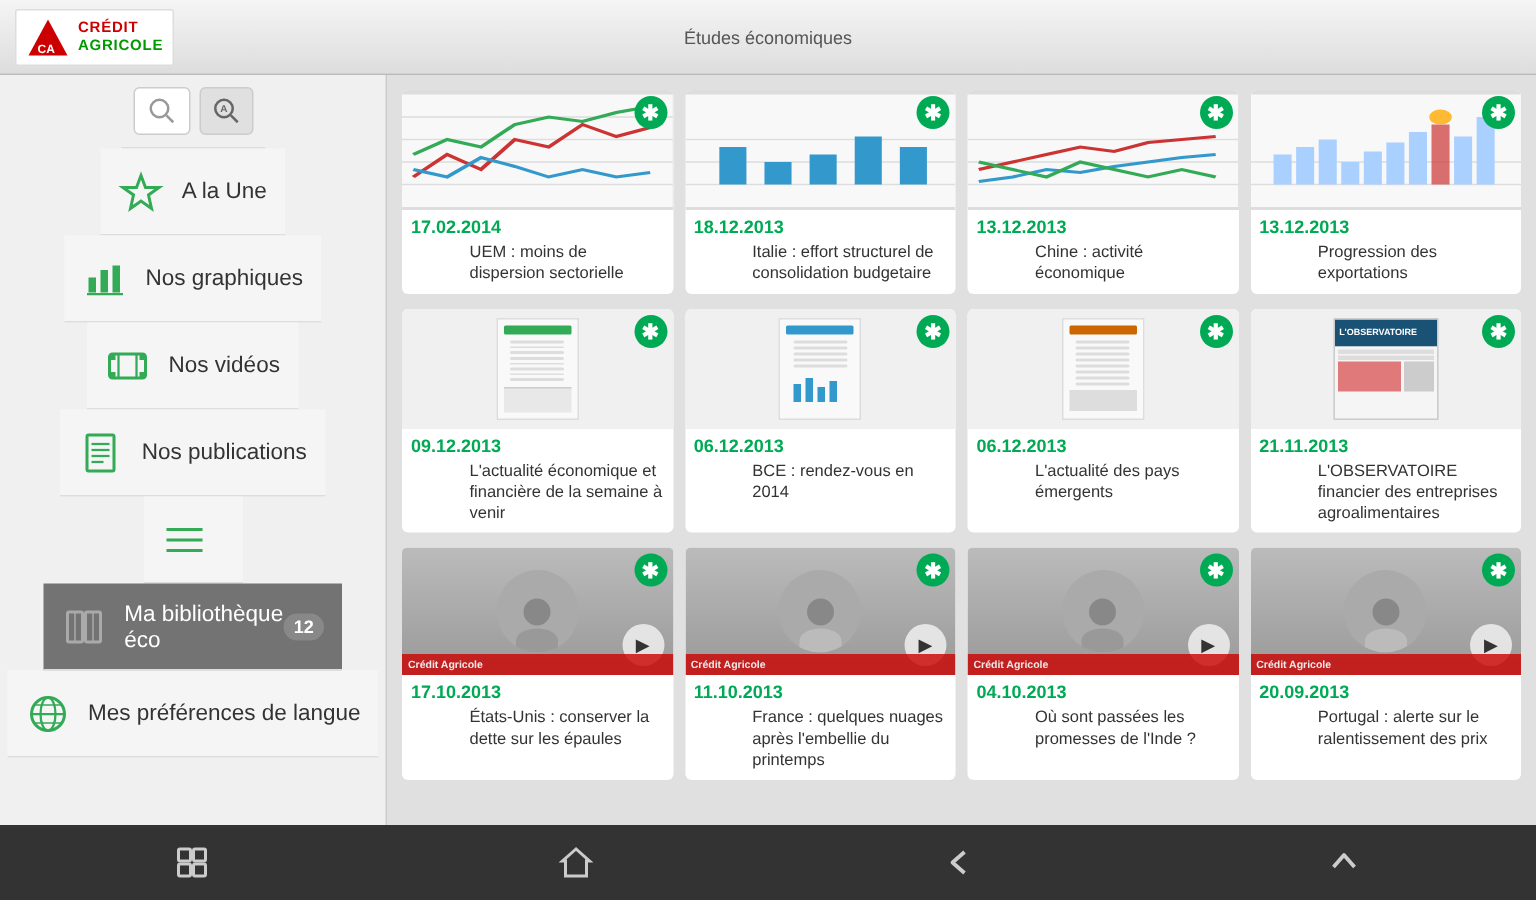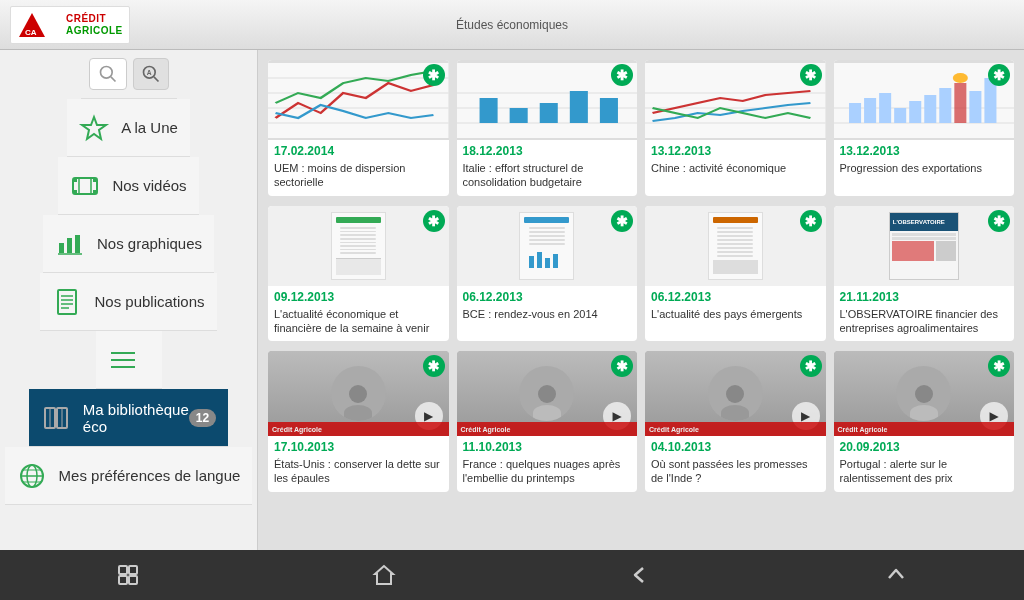--- a/index.html
+++ b/index.html
@@ -69,21 +69,21 @@
 
     .nav-item {
       display: flex;
       align-items: center;
       padding: 0 12px;
       height: 58px;
       border-bottom: 1px solid #ddd;
       cursor: pointer;
       background: #f5f5f5;
     }
-    .nav-item.active { background: #0c4a6e; }
+    .nav-item.active { background: #737373; }
     .nav-item.active .nav-label { color: #fff; }
     .nav-icon { width: 30px; height: 30px; margin-right: 12px; display: flex; align-items: center; justify-content: center; flex-shrink: 0; }
     .nav-label { font-size: 15px; color: #333; flex: 1; }
     .badge {
       background: #888;
       color: #fff;
       border-radius: 10px;
       font-size: 12px;
       padding: 2px 7px;
       font-weight: bold;
@@ -132,21 +132,21 @@
       border-radius: 50%;
       display: flex; align-items: center; justify-content: center;
       color: #fff;
       font-size: 14px;
       font-weight: bold;
       z-index: 2;
     }
 
     .card-info { padding: 4px 6px 6px; }
     .card-date { color: #00aa55; font-size: 12px; font-weight: bold; margin-bottom: 3px; }
-    .card-title { font-size: 11px; color: #333; line-height: 1.3; }
+    .card-title { font-size: 11px; color: #333; line-height: 1.3; margin-left: 39px; }
 
     
     .thumb-line { stroke-width: 2; fill: none; }
 
     
     .card-thumb-video {
       background: #aaa;
       position: relative;
       display: flex; align-items: center; justify-content: center;
     }
@@ -190,21 +190,21 @@
 </head>
 <body>
 
 <div id="header">
   <div id="logo">
     <div style="display:flex;align-items:center;background:#fff;padding:4px 6px;border:1px solid #ddd;border-radius:2px;">
       <svg width="30" height="28" viewBox="0 0 30 28">
         <polygon points="15,2 2,26 28,26" fill="#cc0000"></polygon>
         <text x="8" y="24" font-size="8" fill="#fff" font-weight="bold">CA</text>
       </svg>
-      <div style="margin-left:19px;line-height:1.2;">
+      <div style="margin-left:5px;line-height:1.2;">
         <div style="font-size:10px;font-weight:bold;color:#cc0000;letter-spacing:0.5px;">CRÉDIT</div>
         <div style="font-size:10px;font-weight:bold;color:#009900;letter-spacing:0.5px;">AGRICOLE</div>
       </div>
     </div>
   </div>
   <span id="header-title">Études économiques</span>
 </div>
 
 <div id="main">
 
@@ -226,47 +226,47 @@
       </div>
     </div>
 
     <div class="nav-item">
       <div class="nav-icon">
         <svg width="26" height="26" viewBox="0 0 26 26">
           <polygon points="13,2 16,10 25,10 18,15 20,24 13,19 6,24 8,15 1,10 10,10" fill="none" stroke="#33aa55" stroke-width="2"></polygon>
         </svg>
       </div>
       <span class="nav-label">A la Une</span>
+    </div>
+
+    <div class="nav-item">
+      <div class="nav-icon">
+        <svg width="26" height="22" viewBox="0 0 26 22">
+          <rect x="2" y="10" width="5" height="10" fill="#33aa55"></rect>
+          <rect x="10" y="5" width="5" height="15" fill="#33aa55"></rect>
+          <rect x="18" y="2" width="5" height="18" fill="#33aa55"></rect>
+          <line x1="1" y1="21" x2="25" y2="21" stroke="#33aa55" stroke-width="1.5"></line>
+        </svg>
+      </div>
+      <span class="nav-label">Nos graphiques</span>
     </div>
 
     <div class="nav-item">
       <div class="nav-icon">
         <svg width="26" height="22" viewBox="0 0 26 22">
           <rect x="1" y="3" width="24" height="16" rx="2" fill="none" stroke="#33aa55" stroke-width="2"></rect>
           <rect x="1" y="3" width="4" height="4" fill="#33aa55"></rect>
           <rect x="21" y="3" width="4" height="4" fill="#33aa55"></rect>
           <rect x="1" y="15" width="4" height="4" fill="#33aa55"></rect>
           <rect x="21" y="15" width="4" height="4" fill="#33aa55"></rect>
           <line x1="7" y1="3" x2="7" y2="19" stroke="#33aa55" stroke-width="1.5"></line>
           <line x1="19" y1="3" x2="19" y2="19" stroke="#33aa55" stroke-width="1.5"></line>
         </svg>
       </div>
       <span class="nav-label">Nos vidéos</span>
-    </div>
-
-    <div class="nav-item">
-      <div class="nav-icon">
-        <svg width="26" height="22" viewBox="0 0 26 22">
-          <rect x="2" y="10" width="5" height="10" fill="#33aa55"></rect>
-          <rect x="10" y="5" width="5" height="15" fill="#33aa55"></rect>
-          <rect x="18" y="2" width="5" height="18" fill="#33aa55"></rect>
-          <line x1="1" y1="21" x2="25" y2="21" stroke="#33aa55" stroke-width="1.5"></line>
-        </svg>
-      </div>
-      <span class="nav-label">Nos graphiques</span>
     </div>
 
     <div class="nav-item">
       <div class="nav-icon">
         <svg width="22" height="26" viewBox="0 0 22 26">
           <rect x="2" y="1" width="18" height="24" rx="1" fill="none" stroke="#33aa55" stroke-width="2"></rect>
           <line x1="5" y1="7" x2="17" y2="7" stroke="#33aa55" stroke-width="1.5"></line>
           <line x1="5" y1="11" x2="17" y2="11" stroke="#33aa55" stroke-width="1.5"></line>
           <line x1="5" y1="15" x2="17" y2="15" stroke="#33aa55" stroke-width="1.5"></line>
           <line x1="5" y1="19" x2="13" y2="19" stroke="#33aa55" stroke-width="1.5"></line>

